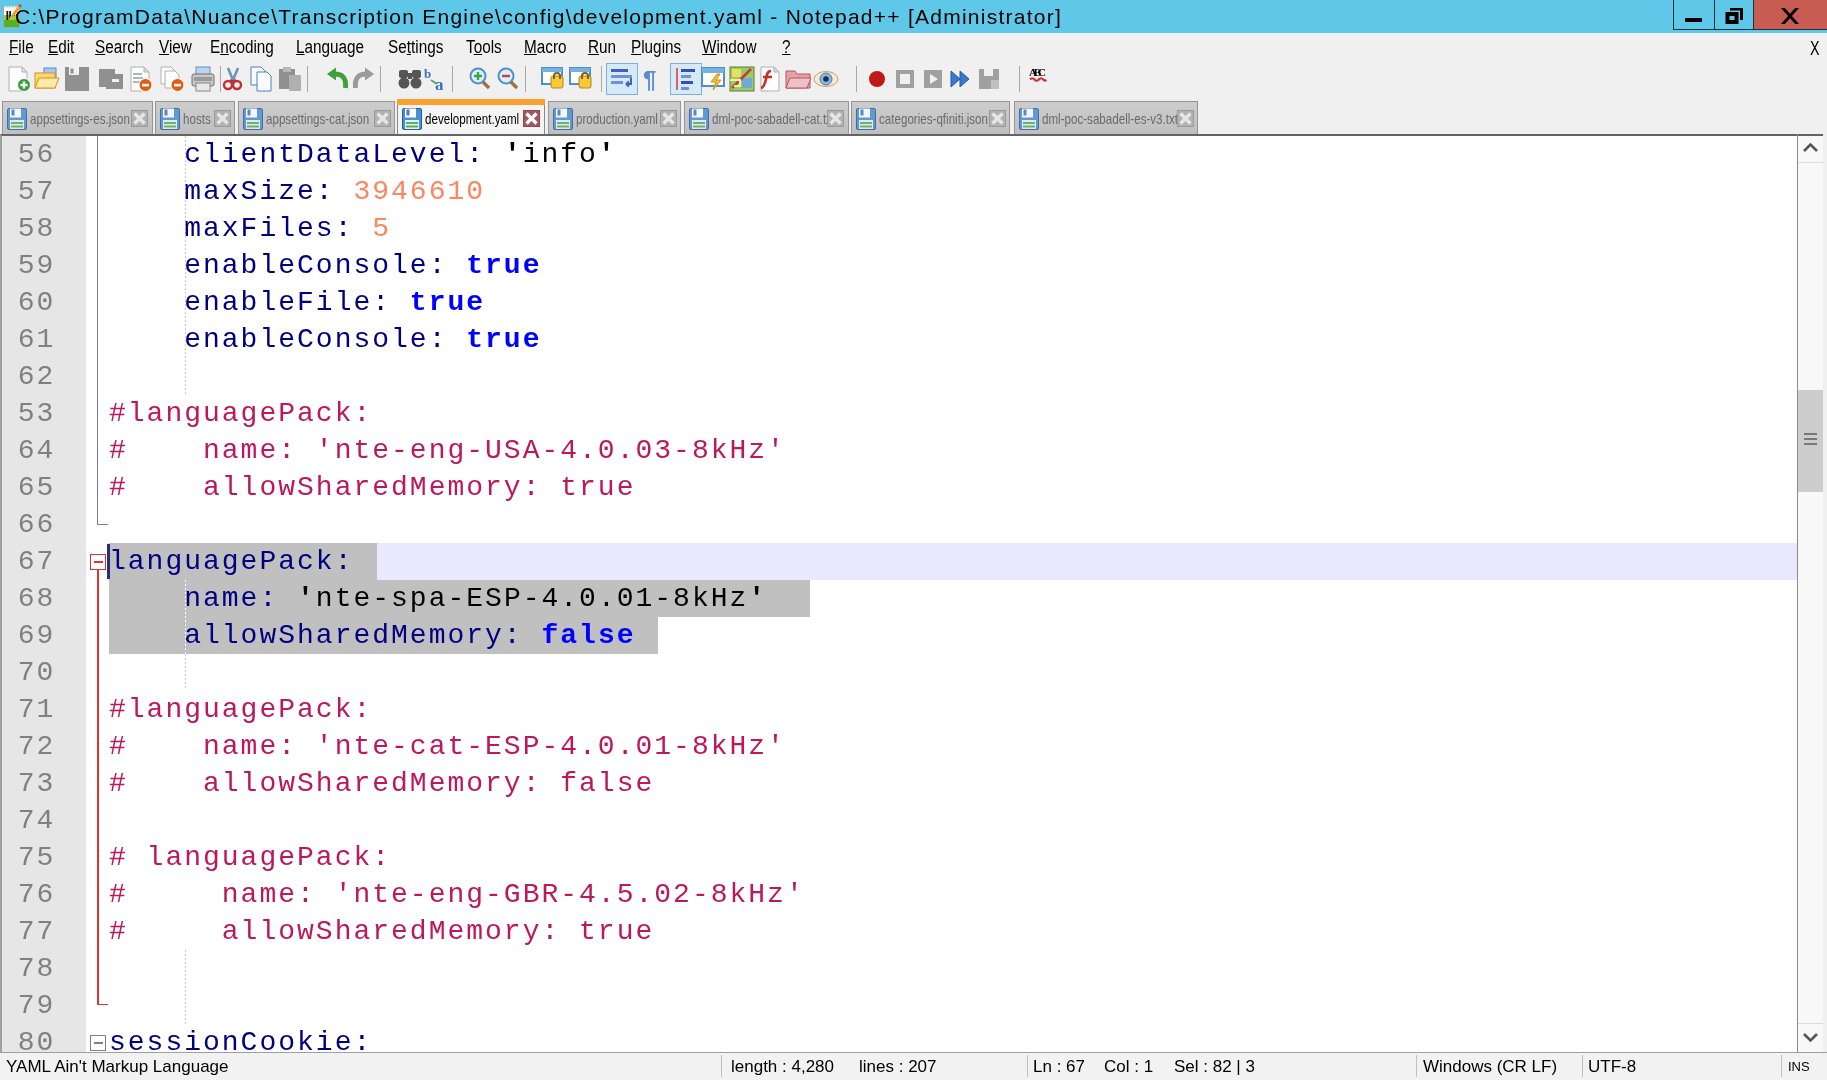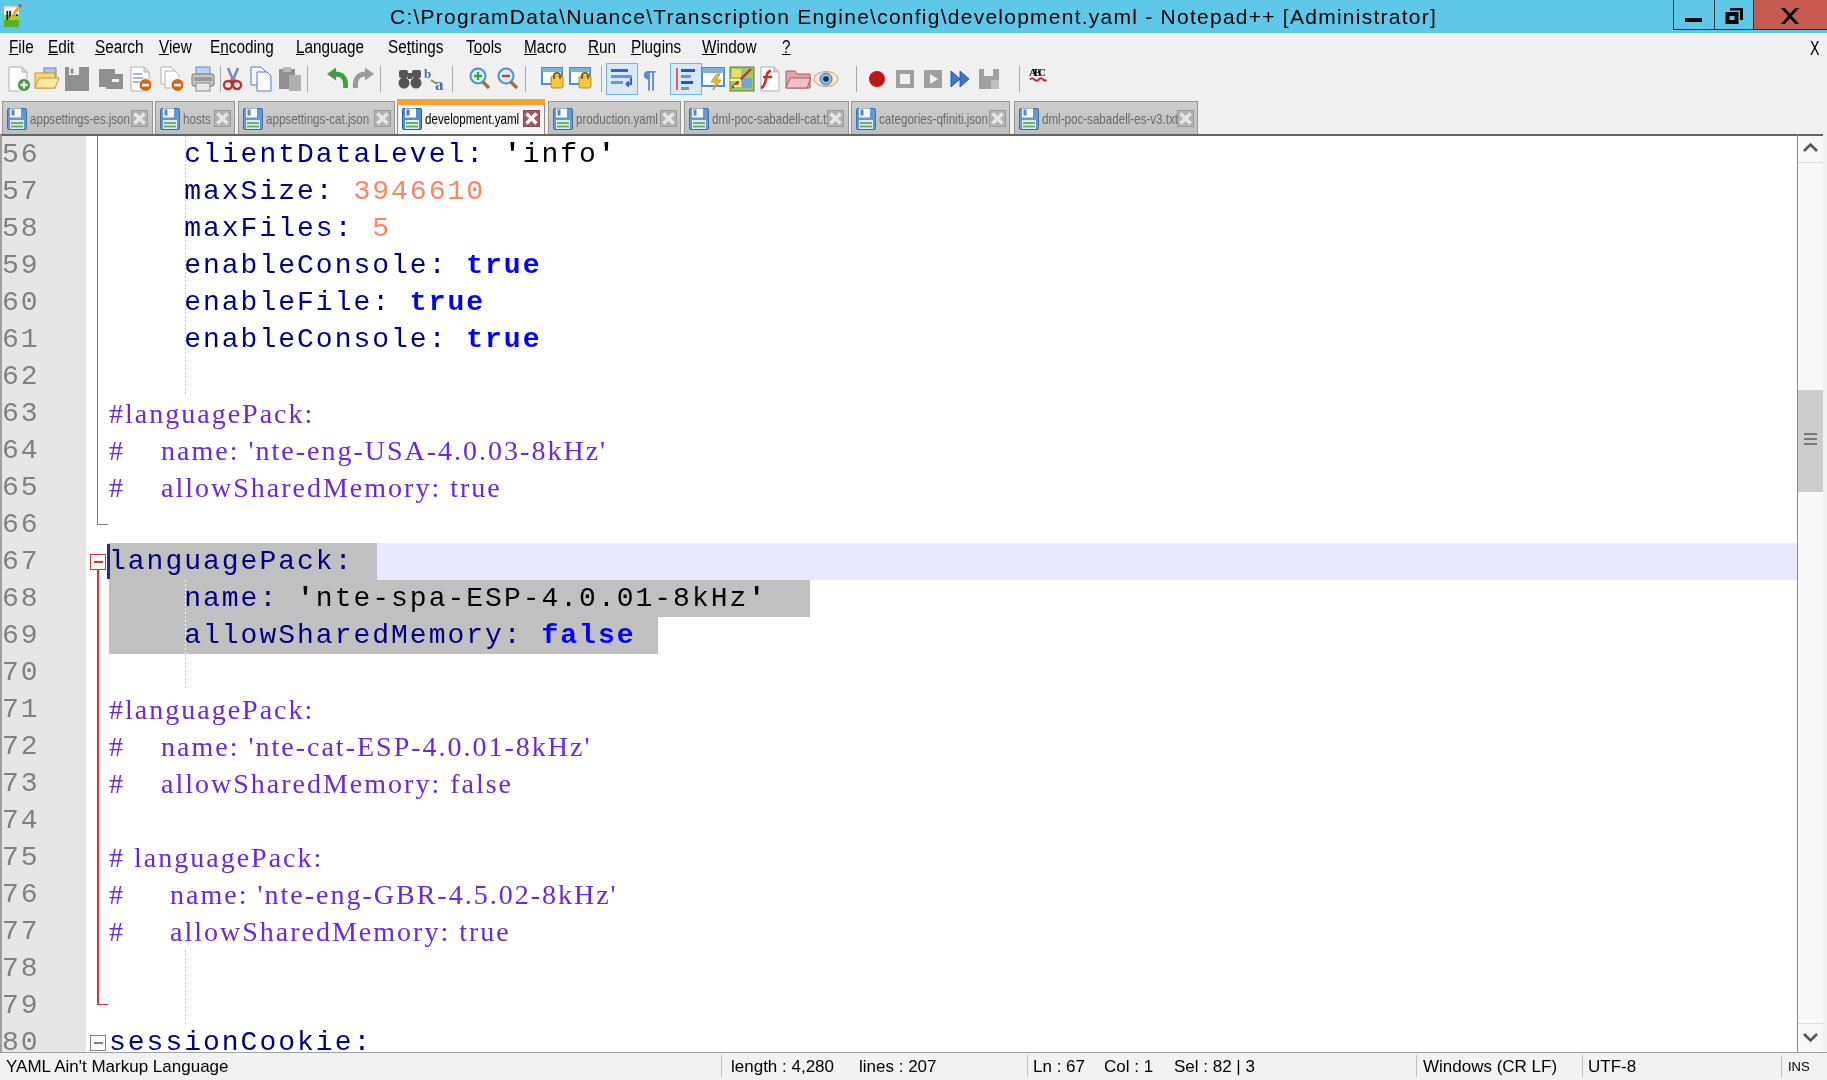--- a/index.html
+++ b/index.html
@@ -3,21 +3,21 @@
 <meta charset="utf-8">
 <style>
   * { margin:0; padding:0; box-sizing:border-box; }
   html,body { width:1827px; height:1080px; overflow:hidden; }
   body { position:relative; font-family:"Liberation Sans", sans-serif; background:#f0f0f0; }
   .abs { position:absolute; }
 
   
   #titlebar { position:absolute; left:0; top:0; width:1827px; height:33px; background:#5fc8e8; }
   #title-text { position:absolute; left:0; top:0; width:1827px; height:33px; line-height:34px;
-    text-align:center; font-size:21px; letter-spacing:1.25px; color:#000; }
+    font-size:21px; letter-spacing:1.25px; color:#000;padding-left:15px; }
   .winbtn { position:absolute; top:0; height:30px; border:1px solid #1e2f36; border-top:none; }
   #btn-min { left:1673px; width:42px; background:#5fc8e8; }
   #btn-max { left:1714px; width:40px; background:#5fc8e8; }
   #btn-close { left:1753px; width:74px; background:#c95c52; border-right:none; }
 
   
   #menubar { position:absolute; left:0; top:33px; width:1827px; height:28px; background:#f0f0f0; }
   .mi { position:absolute; top:33px; height:28px; line-height:29px; font-size:18px; color:#000; white-space:pre; transform:scaleX(0.85); transform-origin:0 0; }
   .mi u { text-decoration:underline; }
 
@@ -31,23 +31,23 @@
     border:1px solid #969696; border-bottom:none; }
   .tab.active { top:99px; height:35px; background:#f4f4f4; border-color:#8a8a8a; }
   .tab.active .orange { position:absolute; left:-1px; top:-1px; right:-1px; height:6px; background:#f9a233; }
 
   
   #editor { position:absolute; left:0; top:134px; width:1825px; height:918px; overflow:hidden;
     border-top:2px solid #646464; border-left:2px solid #a0a0a0; background:#fff; }
   #lnmargin { position:absolute; left:0; top:0; width:84px; height:916px; background:#e6e6e6; }
   .code, .lnum { font-family:"Liberation Mono", monospace; font-size:28px; letter-spacing:2px;
     white-space:pre; height:37px; line-height:37px; position:absolute; }
-  .lnum { color:#808080; width:69px; text-align:left; }
+  .lnum { color:#808080; width:69px; text-align:center; }
   .navy { color:#000080; font-weight:normal; }
-  .grn  { color:#6d28d9;font-family:Liberation Serif, serif; }
+  .grn  { color:#be185d; }
   .org  { color:#fb8660; }
   .blu  { color:#0000ff; font-weight:bold; }
   .blk  { color:#000000; }
 
   #caretline { position:absolute; left:106px; top:407px; width:1690px; height:37px; background:#e8e8ff; }
   .selrect { position:absolute; background:#c0c0c0; }
 </style>
 </head>
 <body>
 
@@ -416,21 +416,21 @@
       <div class="abs" style="left:183px;top:814px;width:1px;height:74px;background:repeating-linear-gradient(#c8c8c8 0 2px, transparent 2px 4px)"></div>
     </div>
   <div id="lines">
       <div class="lnum" style="left:0px;top:0px">56</div>
       <div class="lnum" style="left:0px;top:37px">57</div>
       <div class="lnum" style="left:0px;top:74px">58</div>
       <div class="lnum" style="left:0px;top:111px">59</div>
       <div class="lnum" style="left:0px;top:148px">60</div>
       <div class="lnum" style="left:0px;top:185px">61</div>
       <div class="lnum" style="left:0px;top:222px">62</div>
-      <div class="lnum" style="left:0px;top:259px">63</div>
+      <div class="lnum" style="left:0px;top:259px">53</div>
       <div class="lnum" style="left:0px;top:296px">64</div>
       <div class="lnum" style="left:0px;top:333px">65</div>
       <div class="lnum" style="left:0px;top:370px">66</div>
       <div class="lnum" style="left:0px;top:407px">67</div>
       <div class="lnum" style="left:0px;top:444px">68</div>
       <div class="lnum" style="left:0px;top:481px">69</div>
       <div class="lnum" style="left:0px;top:518px">70</div>
       <div class="lnum" style="left:0px;top:555px">71</div>
       <div class="lnum" style="left:0px;top:592px">72</div>
       <div class="lnum" style="left:0px;top:629px">73</div>

